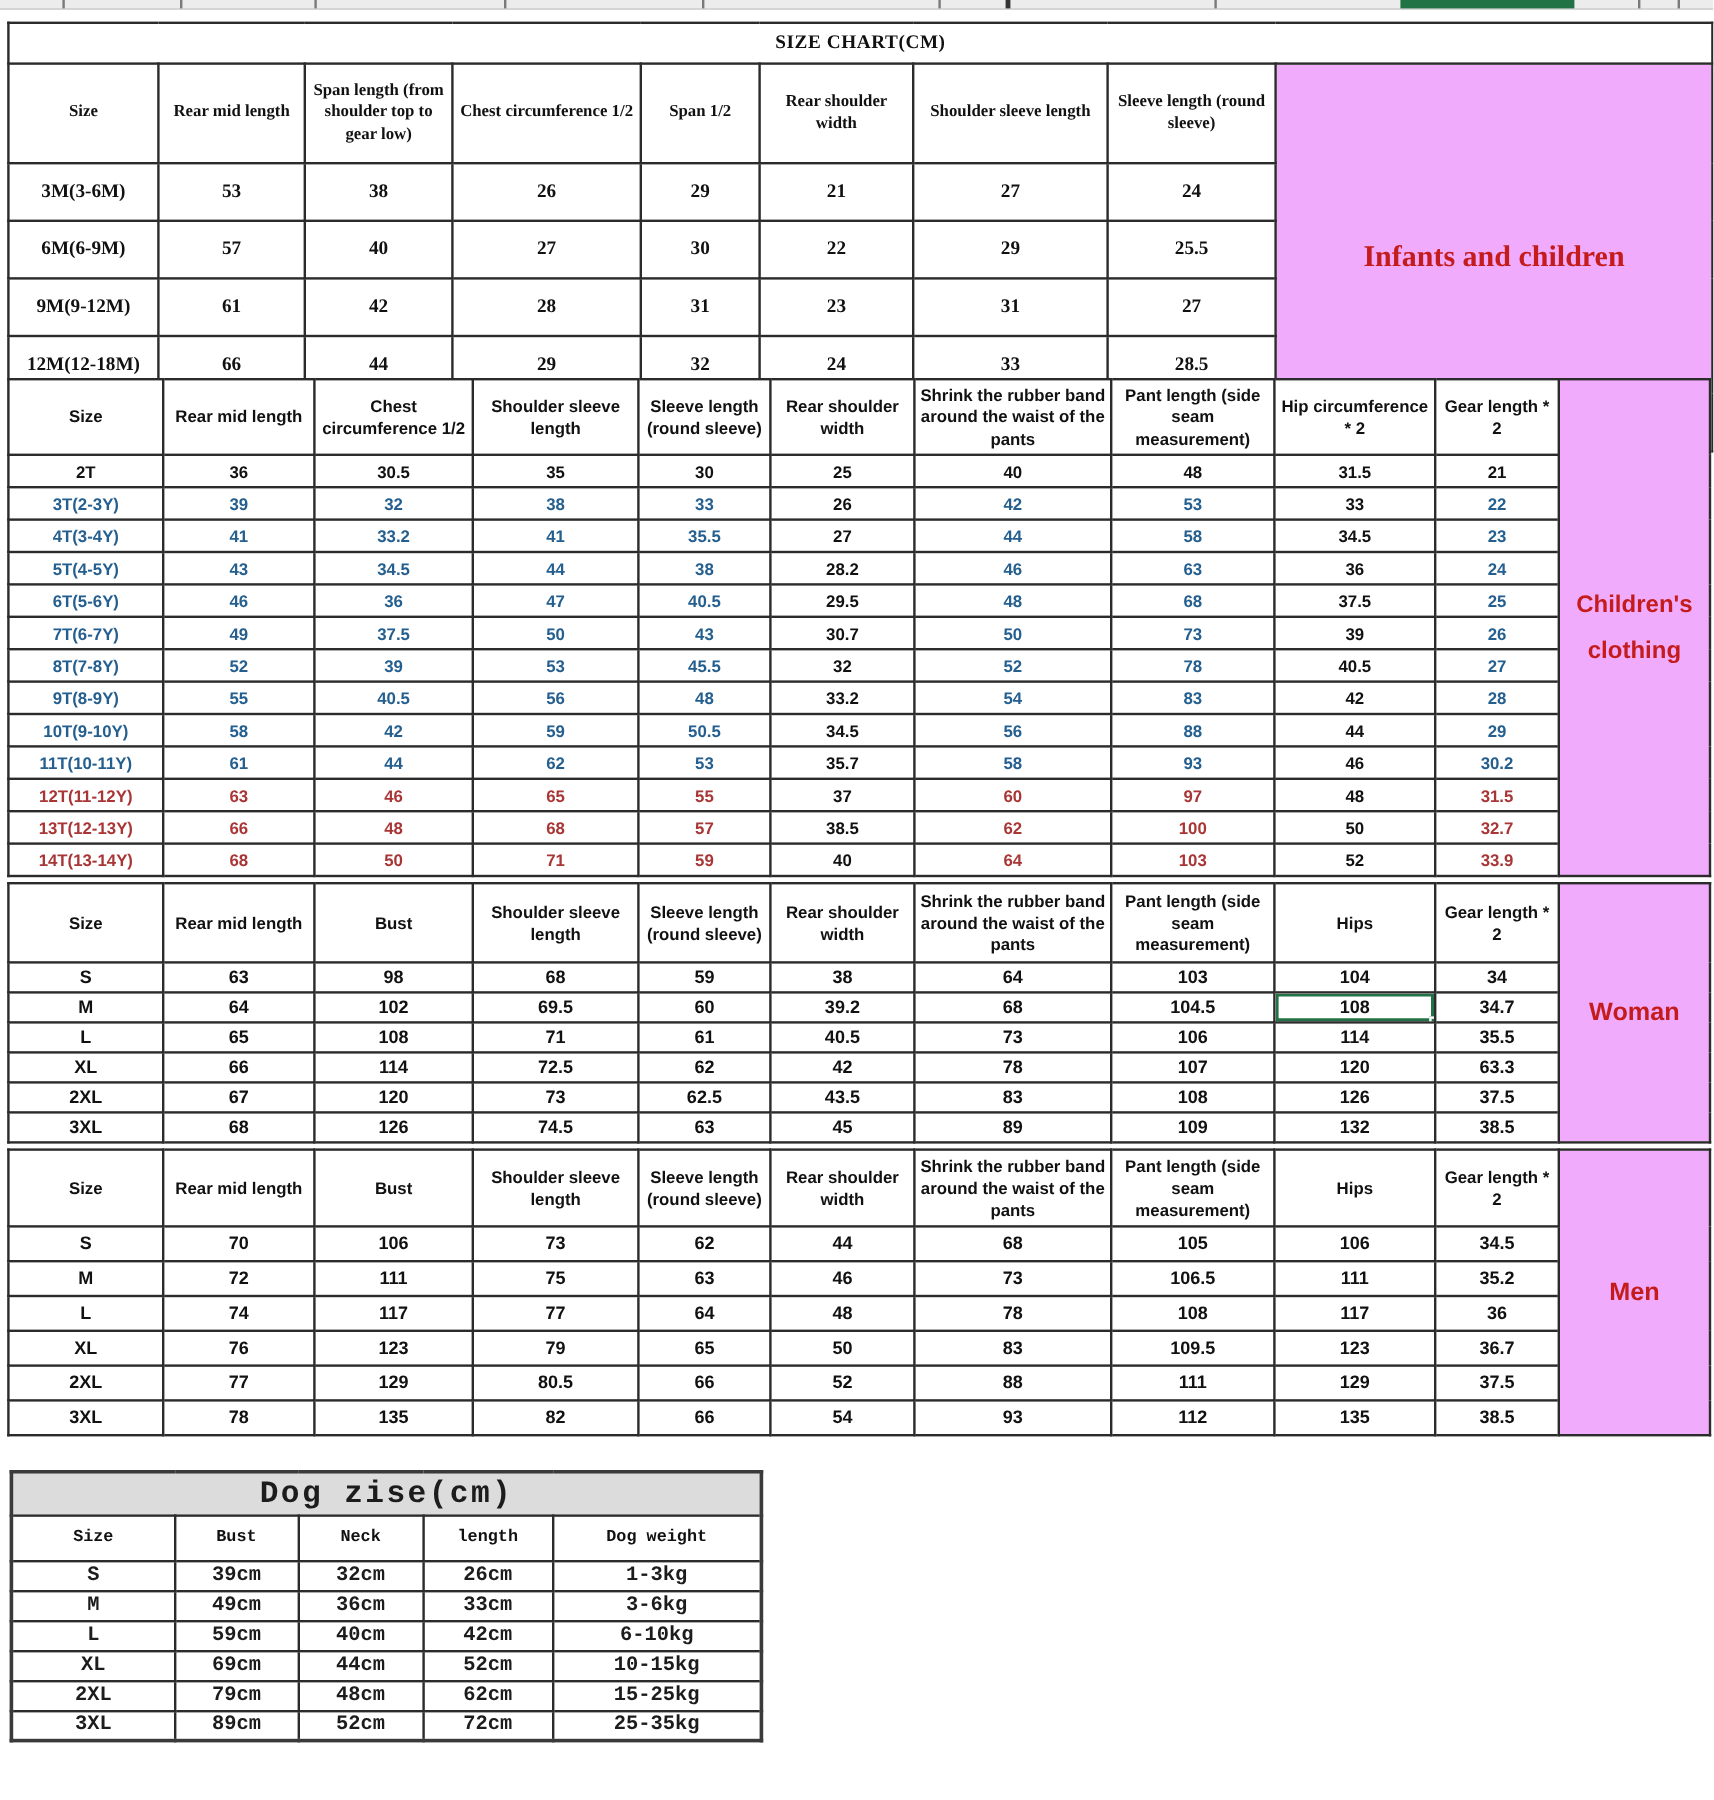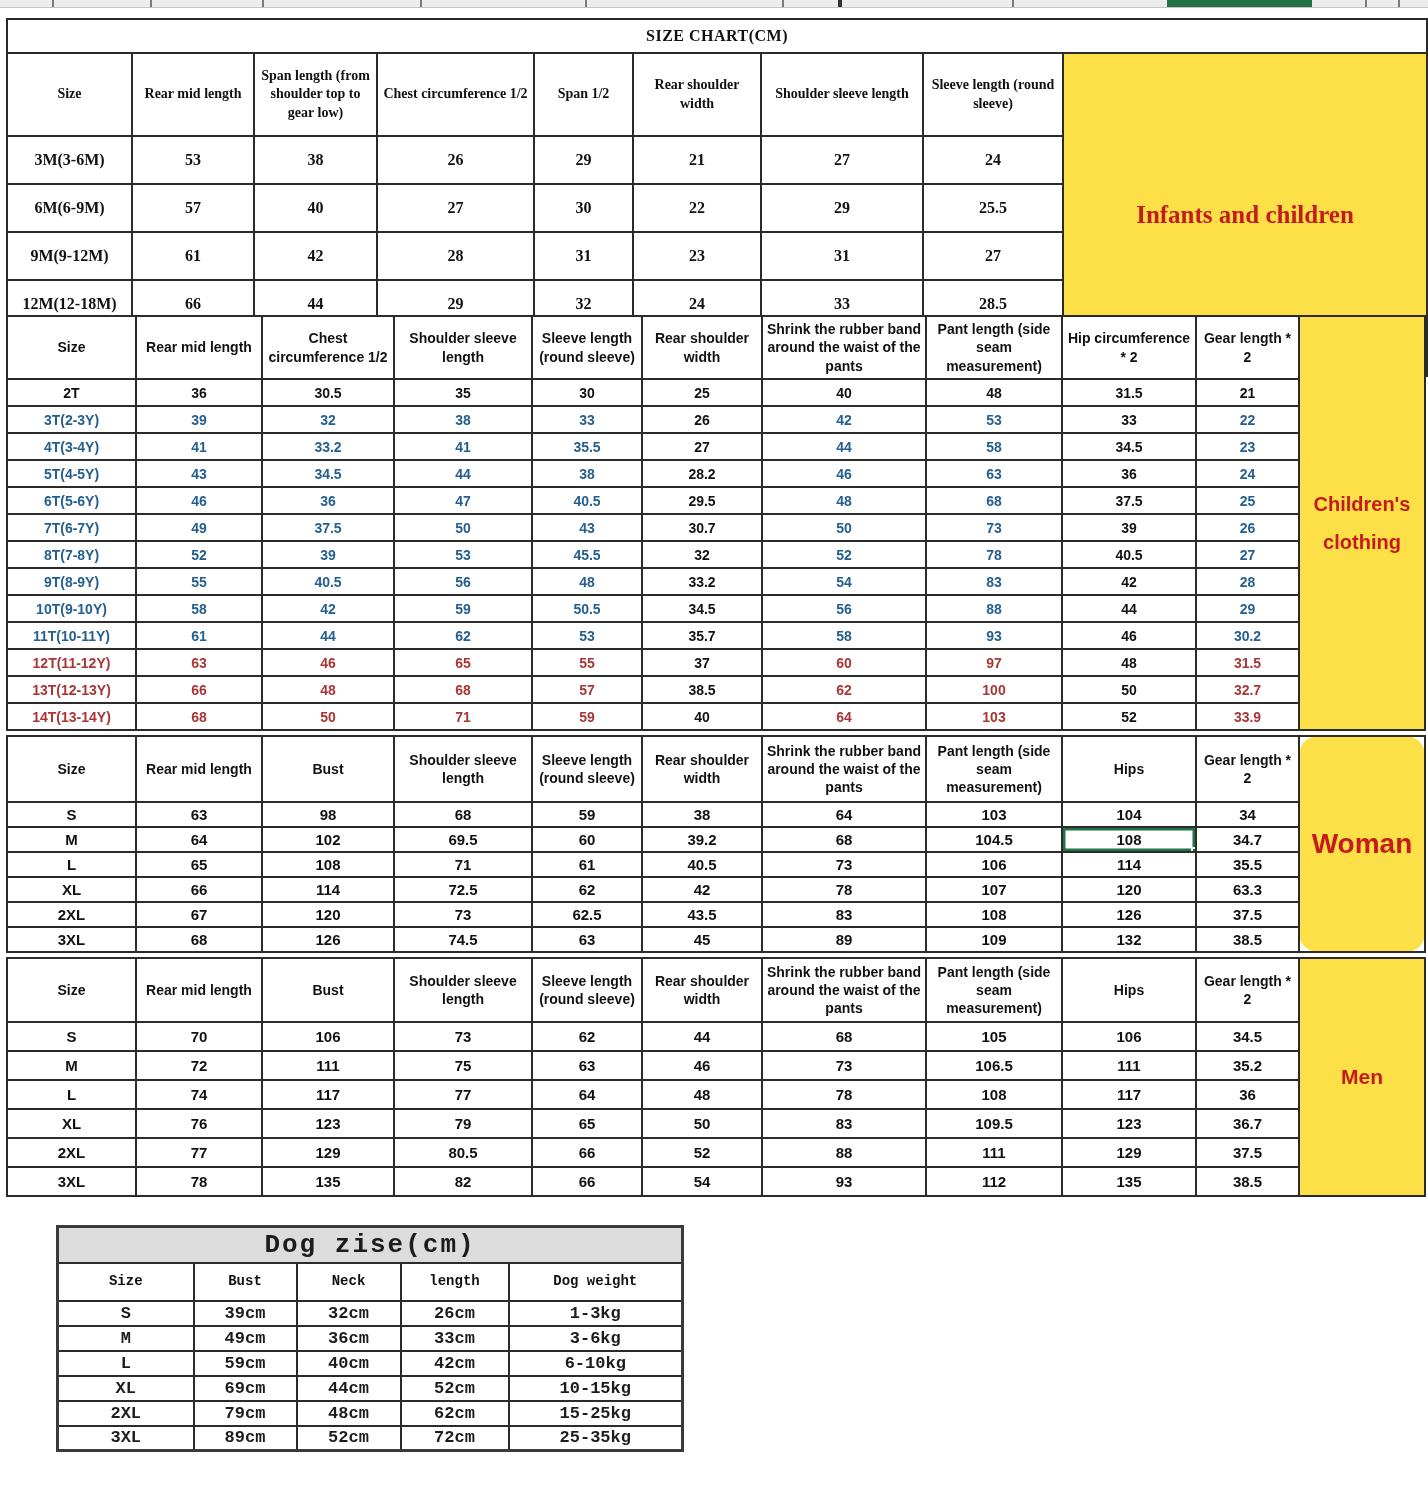--- a/index.html
+++ b/index.html
@@ -19,21 +19,21 @@
   .topstrip{position:absolute;left:0;top:0;width:1428px;height:7px;background:#ececec;border-bottom:1px solid #c4c4c4;}
   .tick{position:absolute;top:0;width:2px;height:7px;background:#7a7a7a;}
   .green-seg{position:absolute;left:1167px;top:0;width:145px;height:7px;background:var(--green);}
 
   
   table.sz{border-collapse:collapse;table-layout:fixed;position:absolute;background:#fff;}
   table.sz td,table.sz th{border:2px solid var(--line);text-align:center;vertical-align:middle;
     font-weight:bold;padding:1px 2px;overflow:hidden;}
   table.sz th{font-size:14px;line-height:1.3;color:#111;}
   td.title-cell{font-size:23px;letter-spacing:.5px;}
-  td.side-label{color:var(--label-red);background:#fde047;}
+  td.side-label{color:var(--label-red);background:#f0abfc;}
   .t-blue{color:var(--blue);}
   .t-red{color:var(--red-row);}
   td.sel{box-shadow:inset 0 0 0 2.5px var(--green);position:relative;}
   td.sel::after{content:'';position:absolute;right:-4px;bottom:-4px;width:8px;height:8px;
     background:var(--green);border:2px solid #fff;box-sizing:border-box;}
 
   
   .t1{left:6px;top:18px;font-family:Liberation Serif, serif;}
   .t1 tr{height:48px;}
   .t1 tr.title-row{height:34px;}
@@ -47,31 +47,31 @@
   .t2 tr{height:27px;}
   .t2 tr.hdr{height:63px;}
   .t2 td{font-size:14px;}
   .t2 td.side-label{font-size:20px;line-height:1.9;}
 
   
   .t3{left:6px;top:735px;}
   .t3 tr{height:25px;}
   .t3 tr.hdr{height:66px;}
   .t3 td{font-size:15px;}
-  .t3 td.side-label{font-size:28px;border-radius:19px;}
+  .t3 td.side-label{font-size:21px;}
 
   
   .t4{left:6px;top:957px;}
   .t4 tr{height:29px;}
   .t4 tr.hdr{height:64px;}
   .t4 td{font-size:15px;}
   .t4 td.side-label{font-size:21px;}
 
   
-  .t5{left:8px;top:1225px;font-family:"Liberation Mono","DejaVu Sans Mono",monospace;margin-left:48px;}
+  .t5{left:8px;top:1225px;font-family:"Liberation Mono","DejaVu Sans Mono",monospace;}
   .t5 td,.t5 th{border:2px solid #3a3a3a;font-family:"Liberation Mono","DejaVu Sans Mono",monospace;color:#1c1c1c;}
   .t5{border:3px solid #3a3a3a;}
   .t5 tr{height:25px;}
   .t5 tr.title-row{height:36px;}
   .t5 tr.hdr{height:38px;}
   .t5 tr.tall{height:40px;}
   .t5 td{font-size:17px;}
   .t5 th{font-size:23px;}
   .t5 td.title-cell{font-size:26px;background:#dcdcdc;letter-spacing:2px;}
 </style>

